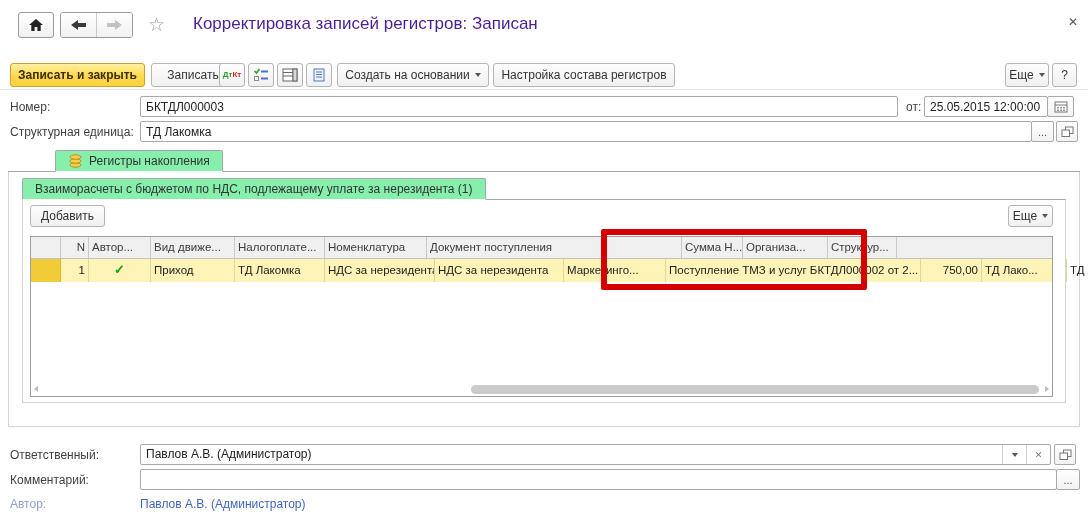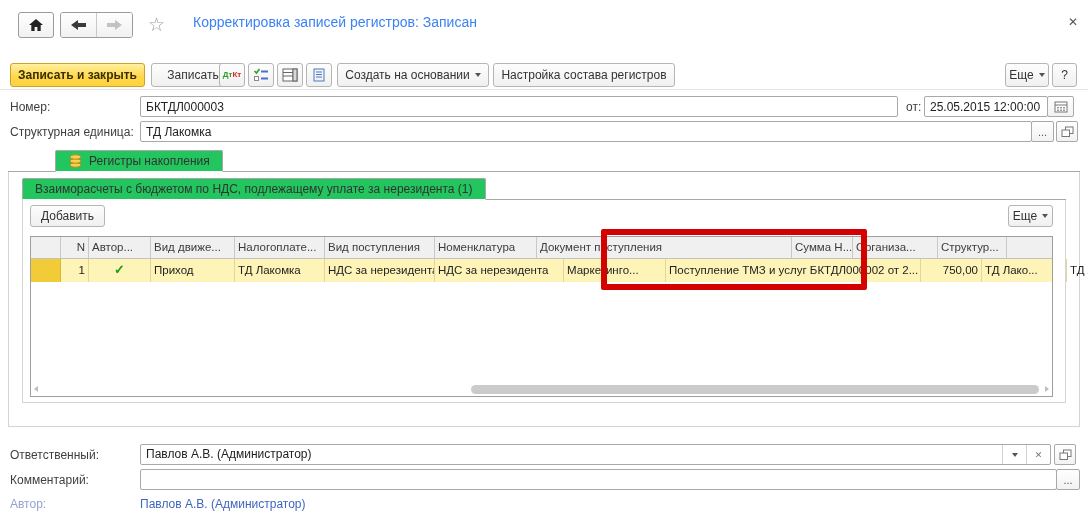--- a/index.html
+++ b/index.html
@@ -12,21 +12,21 @@
   
   .winbtn{
     display:flex;align-items:center;justify-content:center;
     background:linear-gradient(#ffffff,#f1f1f1);
     border:1px solid #9b9b9b;border-radius:3px;cursor:pointer;
   }
   .navgroup{display:flex;border:1px solid #9b9b9b;border-radius:3px;overflow:hidden;background:#fff;}
   .navhalf{width:35px;height:24px;display:flex;align-items:center;justify-content:center;cursor:pointer;background:linear-gradient(#ffffff,#f1f1f1);}
   .navhalf+.navhalf{border-left:1px solid #c9c9c9;}
   .star{font-size:19px;color:#9a9a9a;line-height:1;cursor:pointer;}
-  .wintitle{font-size:14px;color:#3b82f6;white-space:nowrap;}
+  .wintitle{font-size:17px;color:#4c1d95;white-space:nowrap;}
   .winclose{font-size:12px;color:#555;cursor:pointer;}
   
   .btn{
     display:flex;align-items:center;justify-content:center;gap:5px;height:24px;
     padding:0 10px;background:linear-gradient(#fdfdfd,#f0f0f0);
     border:1px solid #b5b5b5;border-radius:3px;color:#333;cursor:pointer;white-space:nowrap;
   }
   .btn.small{height:22px;}
   .btn.primary{
     background:linear-gradient(#fff1a2,#ffd84e 55%,#ffd23d);
@@ -49,21 +49,21 @@
   .fieldbox{
     display:flex;align-items:stretch;height:21px;border:1px solid #a9a9a9;border-radius:2px;background:#fff;
   }
   .fieldbox .txt{flex:1;padding:0 5px;line-height:19px;color:#222;white-space:nowrap;overflow:hidden;}
   .fieldbox .zone{width:23px;display:flex;align-items:center;justify-content:center;border-left:1px solid #d2d2d2;cursor:pointer;color:#777;}
   .linklbl{color:#93a3d3;}
   .linkval{color:#4166be;cursor:pointer;}
   
   .tab{
     display:flex;align-items:center;gap:6px;height:22px;padding:0 12px;
-    background:#22c55e;border:1px solid #a8a8a8;border-bottom:1px solid #fff;
+    background:#86efac;border:1px solid #a8a8a8;border-bottom:1px solid #fff;
     border-radius:2px 2px 0 0;white-space:nowrap;cursor:pointer;z-index:3;
   }
   .tabline{border-top:1px solid #a8a8a8;height:0;z-index:1;}
   .panel{border:1px solid #d4d4d4;border-top:none;background:#fff;z-index:0;}
   
   .grid{
     left:30px;top:236px;width:1023px;height:161px;border:1px solid #9e9e9e;
     display:flex;flex-direction:column;background:#fff;z-index:2;
   }
   .gr{display:flex;}
@@ -218,21 +218,20 @@
   <span class="dtri"></span>
 </div>
 
 <div class="abs grid">
   <div class="gr head">
     <div class="gc c0"></div>
     <div class="gc c1 tar">N</div>
     <div class="gc c2">Автор...</div>
     <div class="gc c3">Вид движе...</div>
     <div class="gc c4">Налогоплате...</div>
-    <div class="gc c5">Вид поступления</div>
     <div class="gc c7">Номенклатура</div>
     <div class="gc c8">Документ поступления</div>
     <div class="gc c9">Сумма Н...</div>
     <div class="gc c10">Организа...</div>
     <div class="gc c11">Структур...</div>
   </div>
   <div class="gr row">
     <div class="gc c0"></div>
     <div class="gc c1 tar">1</div>
     <div class="gc c2 tac chk">✓</div>

